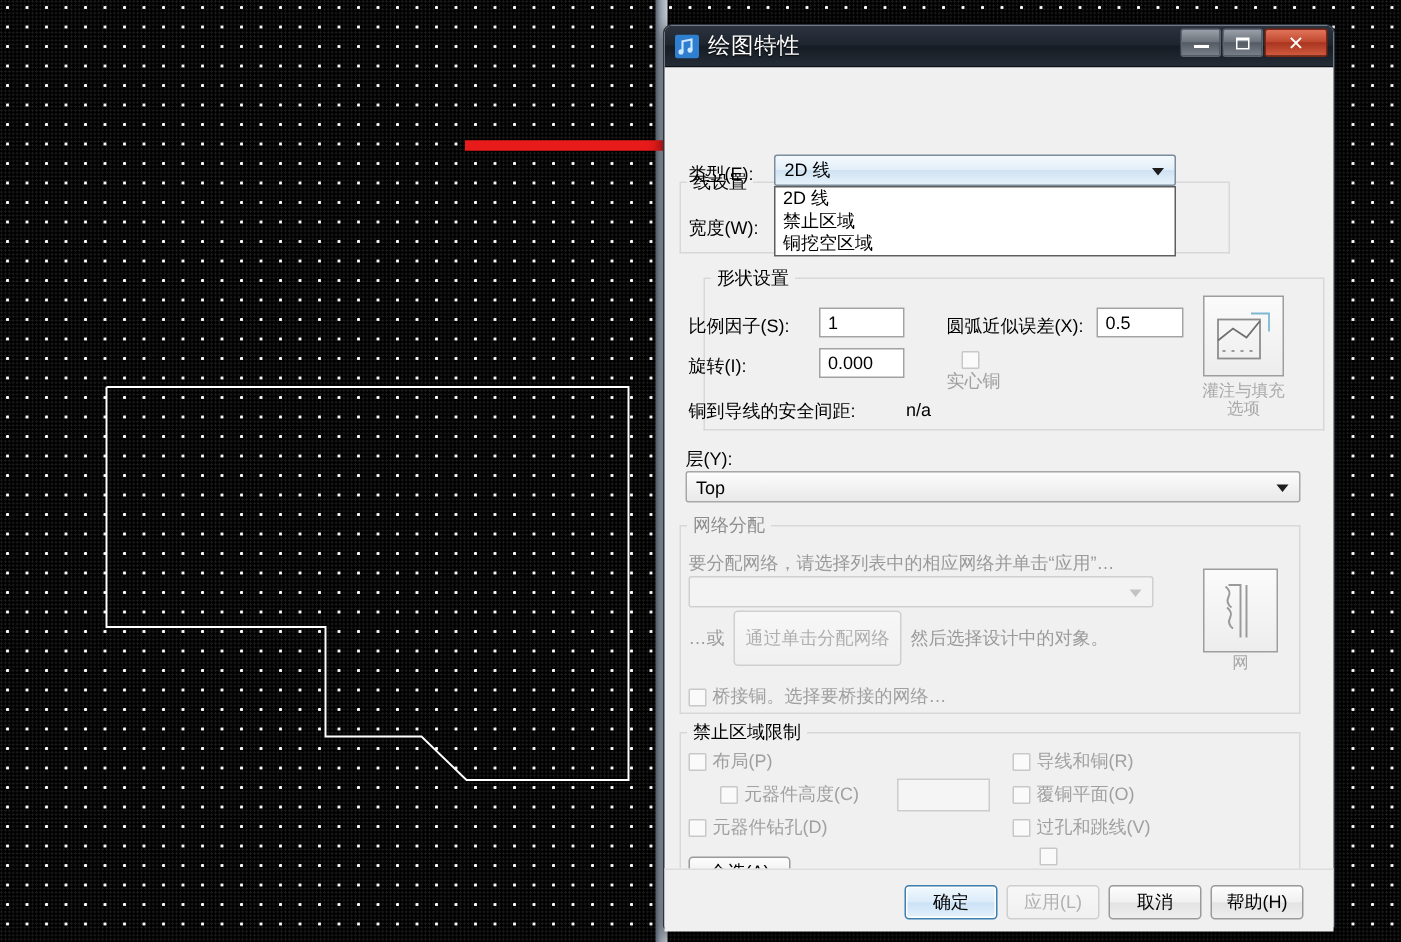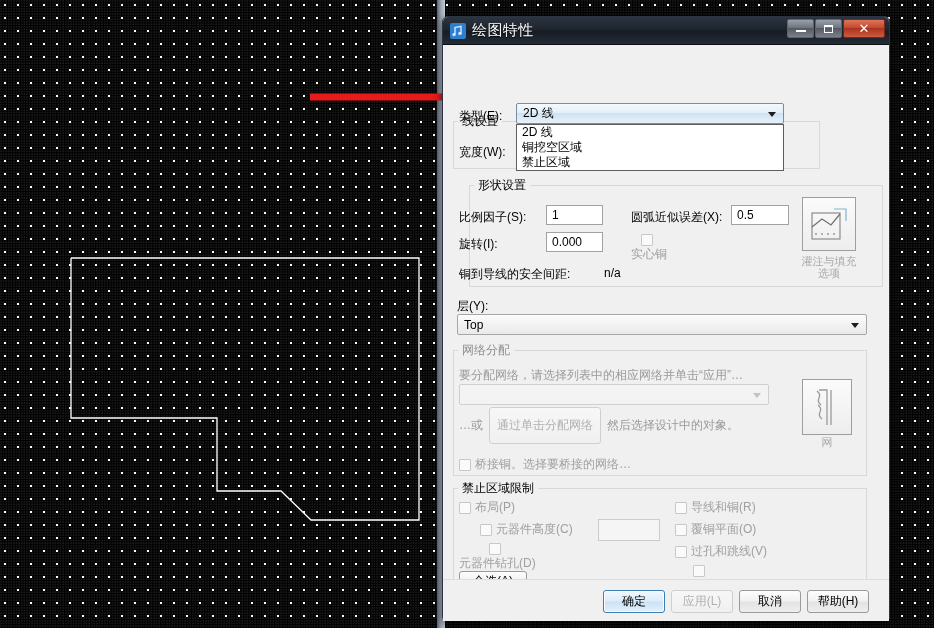--- a/index.html
+++ b/index.html
@@ -232,22 +232,22 @@
     <div class="lbl" style="position:absolute; left:16px; top:99px;">宽度(W):</div>
     <div class="textfield" style="position:absolute; left:105px; top:95px; width:70px;"></div>
 
     <div class="lbl" style="position:absolute; left:16px; top:63px;">类型(E):</div>
     <div class="combo" style="position:absolute; left:73px; top:58px; width:268px;">
       <span>2D 线</span>
       <span class="arrow"></span>
     </div>
     <div class="dropdown-list" id="type-dropdown" style="left:73px; top:79px; width:268px;">
         <div class="dd-item">2D 线</div>
+        <div class="dd-item">禁止区域</div>
         <div class="dd-item">铜挖空区域</div>
-        <div class="dd-item">禁止区域</div>
       </div>
 
     <div class="groupbox" style="left:26px; top:140px; width:414px; height:102px;">
       <span class="group-title">形状设置</span>
     </div>
     <div class="lbl" style="position:absolute; left:16px; top:164px;">比例因子(S):</div>
     <div class="textfield" style="position:absolute; left:103px; top:160px; width:57px;">1</div>
     <div class="lbl" style="position:absolute; left:188px; top:164px;">圆弧近似误差(X):</div>
     <div class="textfield" style="position:absolute; left:288px; top:160px; width:58px;">0.5</div>
 
@@ -319,21 +319,21 @@
 
     <div class="cb dim" style="position:absolute; left:16px; top:454px;">
       <span class="box"></span>
       <span>布局(P)</span>
     </div>
     <div class="cb dim" style="position:absolute; left:37px; top:476px;">
       <span class="box"></span>
       <span>元器件高度(C)</span>
     </div>
     <div class="textfield disabled" style="position:absolute; left:155px; top:474px; width:62px; height:22px;"></div>
-    <div class="cb dim" style="position:absolute; left:16px; top:498px;flex-direction:column;">
+    <div class="cb dim" style="position:absolute; left:16px; top:498px;">
       <span class="box"></span>
       <span>元器件钻孔(D)</span>
     </div>
     <div class="btn" style="position:absolute; left:16px; top:526px; width:68px; height:21px;">全选(A)</div>
 
     <div class="cb dim" style="position:absolute; left:232px; top:454px;">
       <span class="box"></span>
       <span>导线和铜(R)</span>
     </div>
     <div class="cb dim" style="position:absolute; left:232px; top:476px;">

